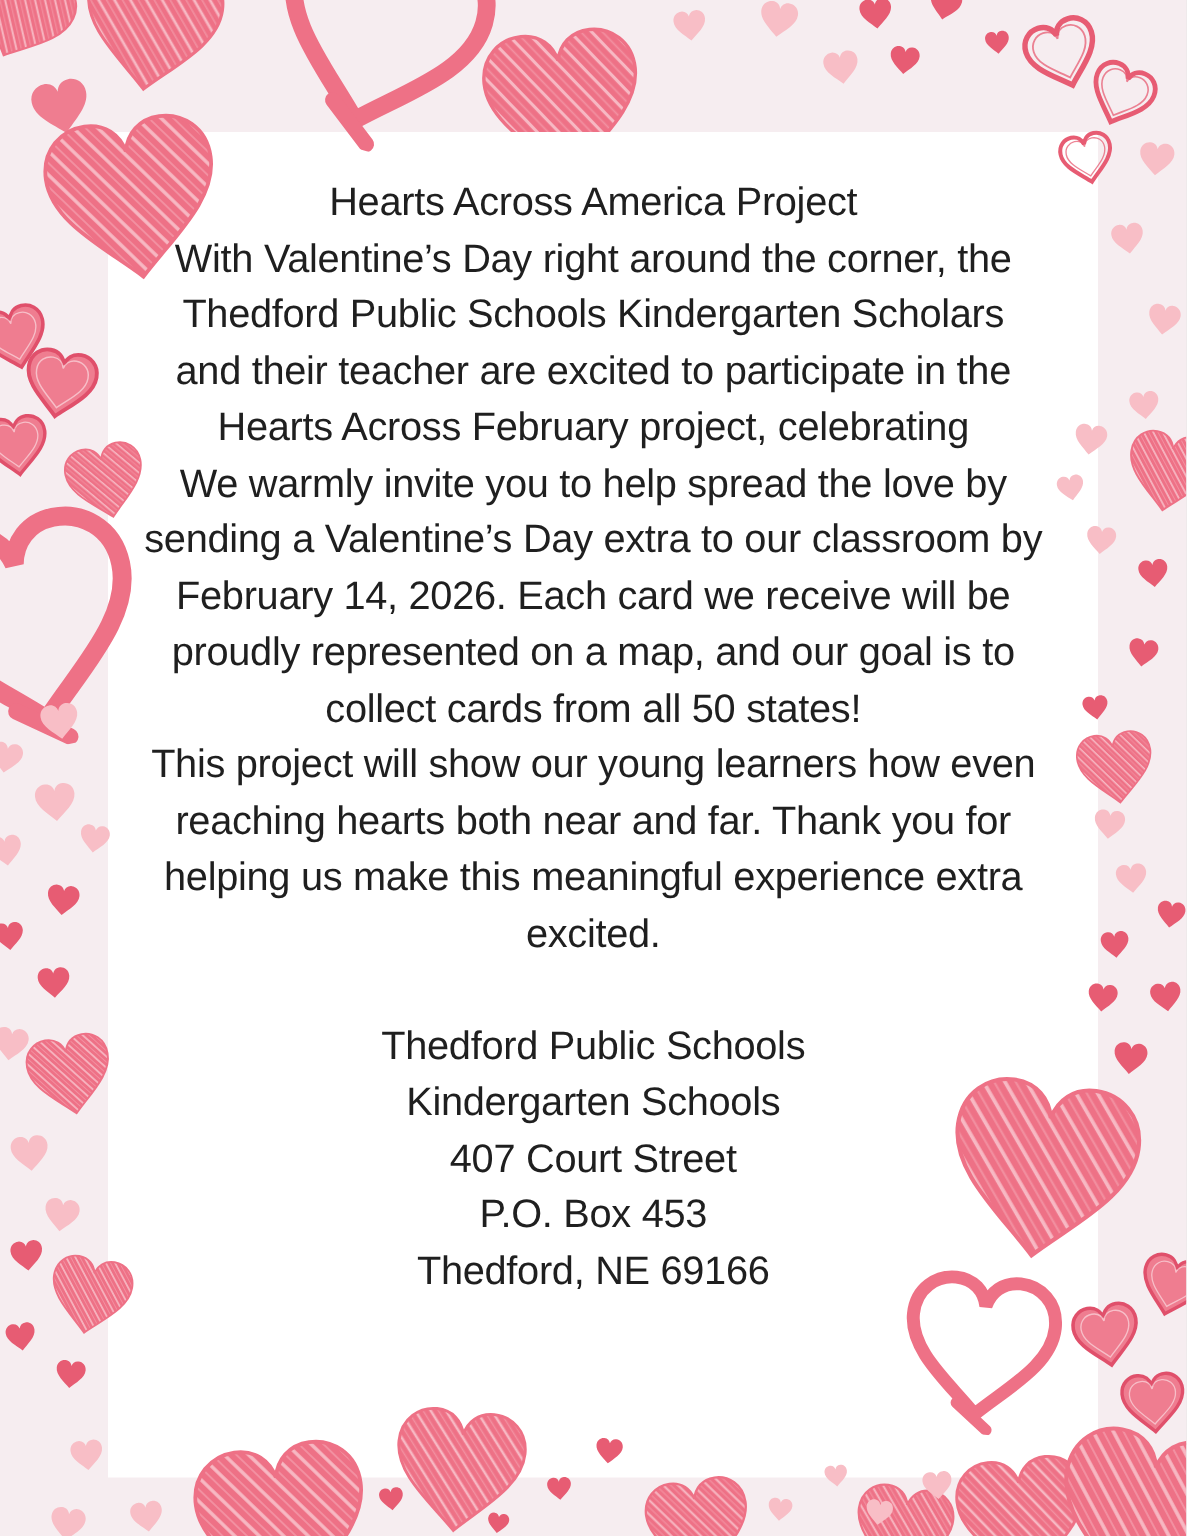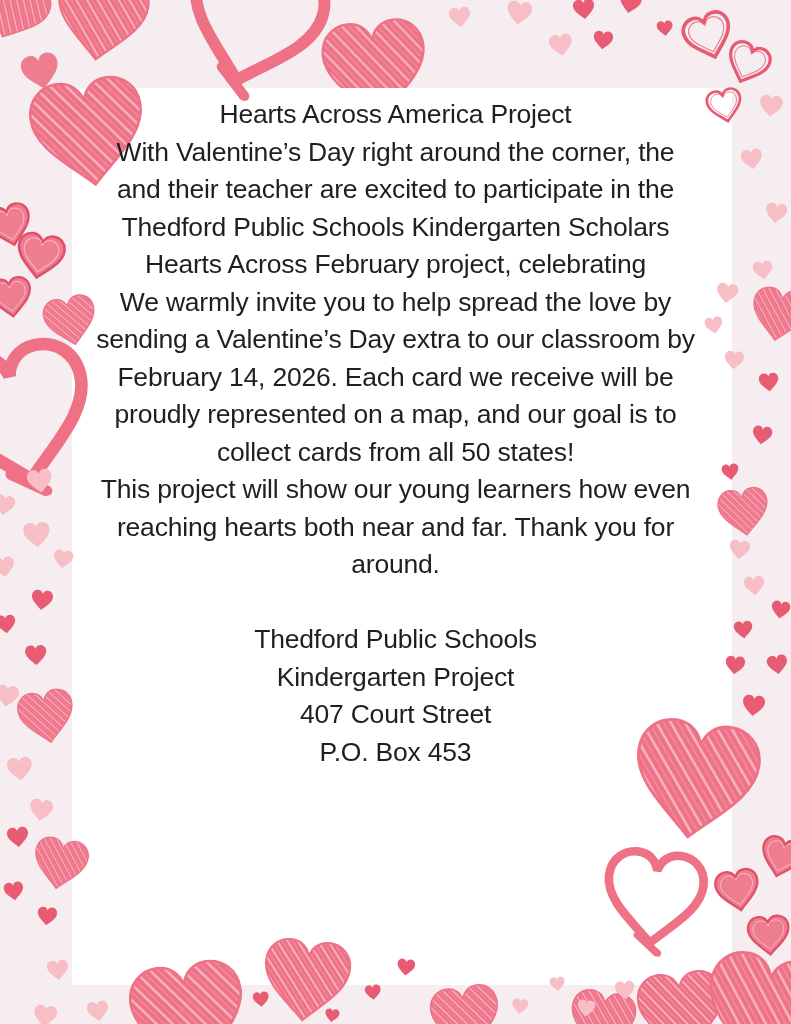--- a/index.html
+++ b/index.html
@@ -9,21 +9,21 @@
     font-family:"Liberation Sans",sans-serif;
   }
   svg.decor{position:absolute;left:0;top:0;width:791px;height:1024px;pointer-events:none;}
   #hearts-under{z-index:1;}
   .panel{
     position:absolute;left:72px;top:88px;width:660px;height:897px;
     background:var(--panel,#ffffff);z-index:2;
   }
   #hearts-over{z-index:3;}
   .textblock{
-    position:absolute;left:0;top:96px;width:791px;z-index:4;
+    position:absolute;left:0;top:116px;width:791px;z-index:4;
     text-align:center;color:var(--text,#1f1f1f);
     font-size:26.5px;line-height:37.5px;white-space:nowrap;
     letter-spacing:-0.2px;
   }
   .line{min-height:37.5px;}
   .c-main{color:var(--heart-main,#ee7186);}
   .c-dark{color:var(--heart-dark,#e75c73);}
   .c-mid{color:var(--heart-mid,#ef7d90);}
   .c-light{color:var(--heart-light,#f8bec6);}
 </style>
@@ -140,30 +140,32 @@
       <use href="#h-df" width="48" height="48" transform="translate(714 868) rotate(-10 24 24)" class="c-mid"></use>
       <use href="#h-df" width="46" height="46" transform="translate(758 836) rotate(15 23 23)" class="c-mid"></use>
       <use href="#h-df" width="46" height="46" transform="translate(746 914) rotate(-5 23 23)" class="c-mid"></use>
       <use href="#h-sc" width="96" height="96" transform="translate(634 968) rotate(-6 48 48)" class="c-main"></use>
       <use href="#h-sc" width="132" height="132" transform="translate(698 950) rotate(10 66 66)" class="c-main"></use>
     </svg>
 
   <div class="textblock">
     <div class="line">Hearts Across America Project</div>
     <div class="line">With Valentine’s Day right around the corner, the</div>
+    <div class="line">Thedford Public Schools Kindergarten Scholars</div>
     <div class="line">and their teacher are excited to participate in the</div>
-    <div class="line">Thedford Public Schools Kindergarten Scholars</div>
     <div class="line">Hearts Across February project, celebrating</div>
     <div class="line">We warmly invite you to help spread the love by</div>
     <div class="line">sending a Valentine’s Day extra to our classroom by</div>
     <div class="line">February 14, 2026. Each card we receive will be</div>
     <div class="line">proudly represented on a map, and our goal is to</div>
     <div class="line">collect cards from all 50 states!</div>
     <div class="line">This project will show our young learners how even</div>
     <div class="line">reaching hearts both near and far. Thank you for</div>
-    <div class="line">around.</div>
+    <div class="line">helping us make this meaningful experience extra</div>
+    <div class="line">excited.</div>
     <div class="line"></div>
     <div class="line">Thedford Public Schools</div>
-    <div class="line">Kindergarten Project</div>
+    <div class="line">Kindergarten Schools</div>
     <div class="line">407 Court Street</div>
     <div class="line">P.O. Box 453</div>
+    <div class="line">Thedford, NE 69166</div>
   </div>
 </div>
 
 </body></html>

